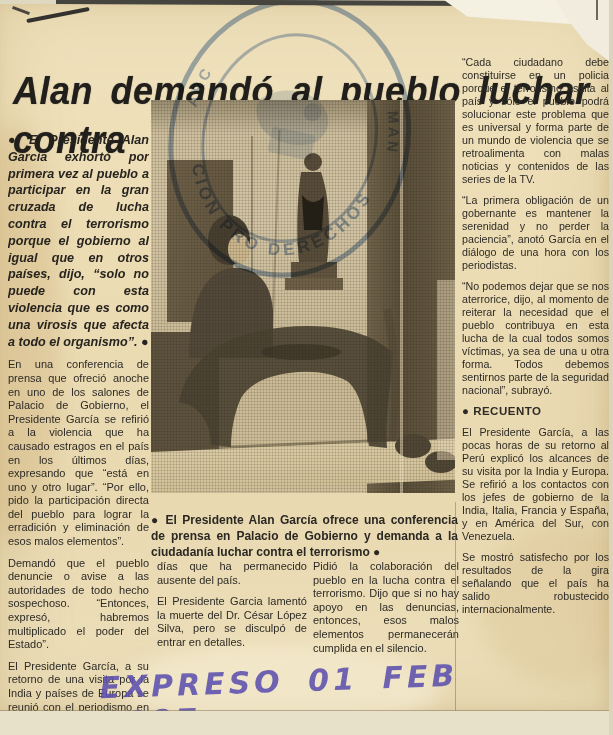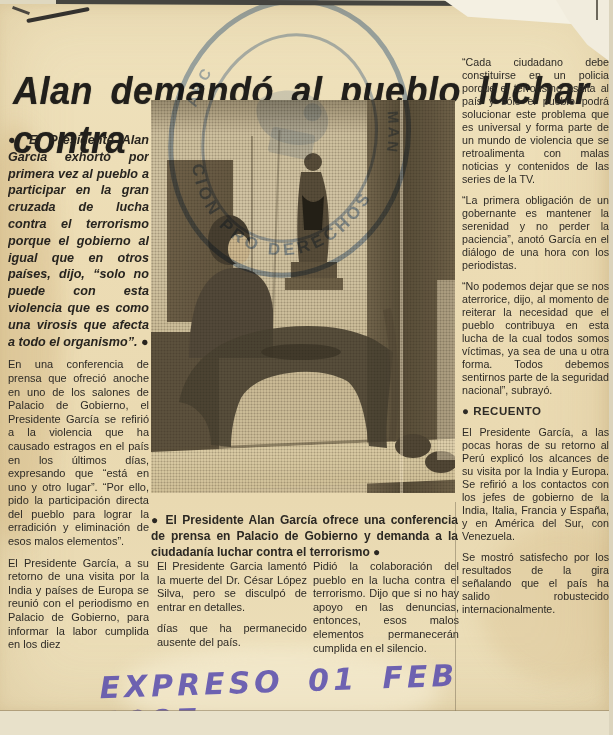--- a/index.html
+++ b/index.html
@@ -91,20 +91,21 @@
     <div class="stain s3"></div>
 
     <h1 class="headline">
       <span class="l1">Alan demandó al pueblo luchar</span>
       <span class="l2">contra el terrorismo</span>
     </h1>
 
     <div class="col col-left">
       <p class="lead">● El Presidente Alan García exhortó por primera vez al pueblo a participar en la gran cruzada de lucha contra el terrorismo porque el gobierno al igual que en otros países, dijo, “solo no puede con esta violencia que es como una virosis que afecta a todo el organismo”. ●</p>
       <p>En una conferencia de prensa que ofreció anoche en uno de los salones de Palacio de Gobierno, el Presidente García se refirió a la violencia que ha causado estragos en el país en los últimos días, expresando que “está en uno y otro lugar”. “Por ello, pido la participación directa del pueblo para lograr la erradición y eliminación de esos malos elementos”.</p>
+      <p>Demandó que el pueblo denuncie o avise a las autoridades de todo hecho sospechoso. “Entonces, expresó, habremos multiplicado el poder del Estado”.</p>
       <p>El Presidente García, a su retorno de una visita por la India y países de Europa se reunió con el periodismo en Palacio de Gobierno, para informar la labor cumplida en los diez</p>
     </div>
 
     <div class="photo">
       <div class="ph ph-topband"></div>
       <div class="ph ph-leftpanel"></div>
       <div class="ph ph-mullion"></div>
       <div class="ph ph-mullion2"></div>
       <div class="ph ph-rightpillar"></div>
       <div class="ph ph-chair"></div>
@@ -142,22 +143,22 @@
       </svg>
       <div class="ph ph-fold"></div>
       <div class="ph ph-base-light"></div>
       <div class="halftone"></div>
       <div class="sepia"></div>
     </div>
 
     <p class="caption">● El Presidente Alan García ofrece una conferencia de prensa en Palacio de Gobierno y demanda a la ciudadanía luchar contra el terrorismo ●</p>
 
     <div class="col col-bl">
+      <p>días que ha permanecido ausente del país.</p>
       <p>El Presidente Garcia lamentó la muerte del Dr. César López Silva, pero se disculpó de entrar en detalles.</p>
-      <p>días que ha permanecido ausente del país.</p>
     </div>
     <div class="col col-br">
       <p>Pidió la colaboración del pueblo en la lucha contra el terrorismo. Dijo que si no hay apoyo en las denuncias, entonces, esos malos elementos permanecerán cumplida en el silencio.</p>
     </div>
     <div class="fold-line"></div>
 
     <div class="col col-right">
       <p>“Cada ciudadano debe constituirse en un policia porque el terrorismo asalta al país y sólo el pueblo podrá solucionar este problema que es universal y forma parte de un mundo de violencia que se retroalimenta con malas noticias y contenidos de las series de la TV.</p>
       <p>“La primera obligación de un gobernante es mantener la serenidad y no perder la paciencia”, anotó García en el diálogo de una hora con los periodistas.</p>
       <p>“No podemos dejar que se nos aterrorice, dijo, al momento de reiterar la necesidad que el pueblo contribuya en esta lucha de la cual todos somos víctimas, ya sea de una u otra forma. Todos debemos sentirnos parte de la seguridad nacional”, subrayó.</p>

